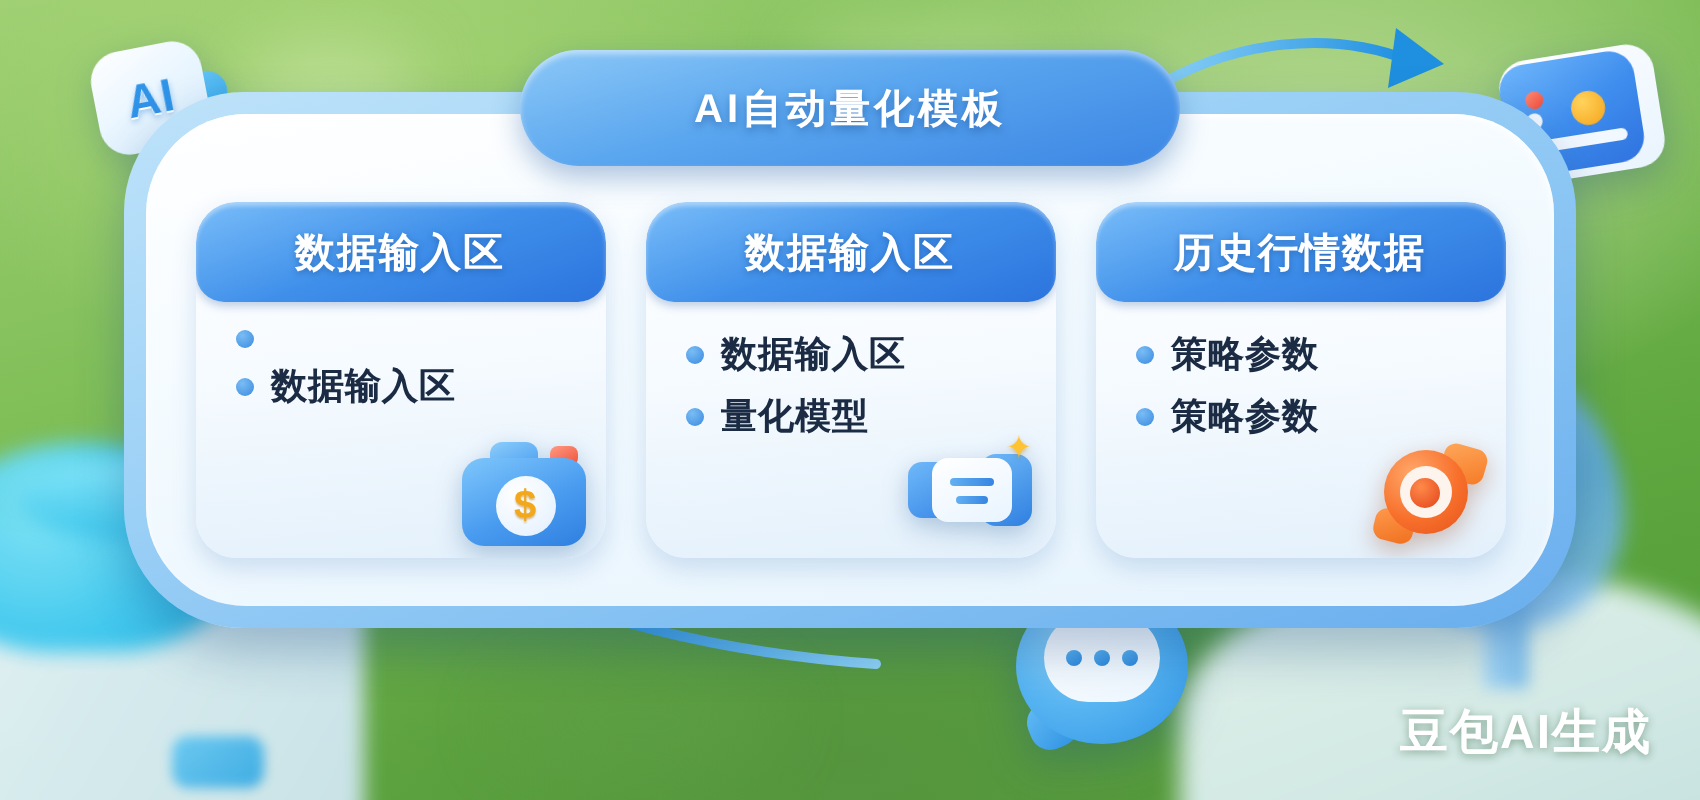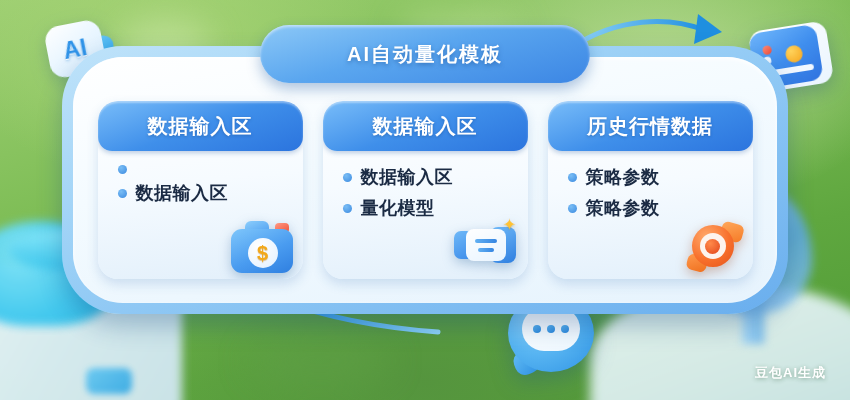--- a/index.html
+++ b/index.html
@@ -312,21 +312,21 @@
     display: flex; align-items: center; justify-content: center;
   }
   #icon-target-siren .sir-ring-r {
     width: 15px; height: 15px; border-radius: 50%;
     background: radial-gradient(circle at 35% 30%, #ff8a4a, #e2451a);
   }
 
   
   #watermark {
     position: absolute; right: 24px; bottom: 18px;
-    font-size: 13px; font-weight: bold; color: #ffffff;
+    font-size: 24px; font-weight: bold; color: #ffffff;
     letter-spacing: 1px;
     text-shadow: 0 1px 4px rgba(30,80,40,.45);
   }
 </style>
 </head>
 <body>
 
 <div id="stage">
 
   <div class="grass-blob" style="left:120px;top:18px;width:90px;height:50px;background:rgba(200,230,165,.55);"></div>

